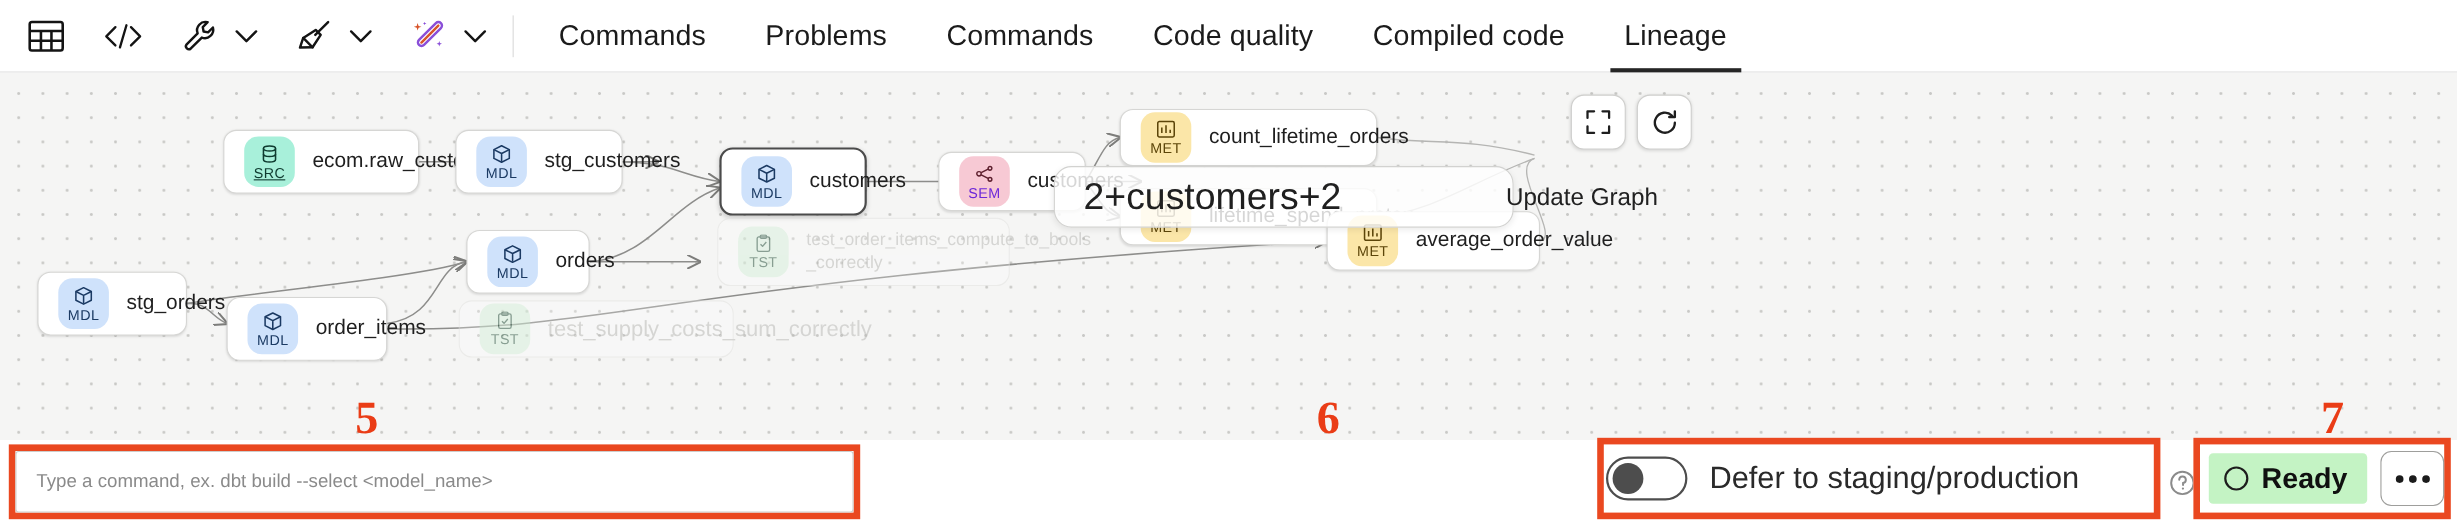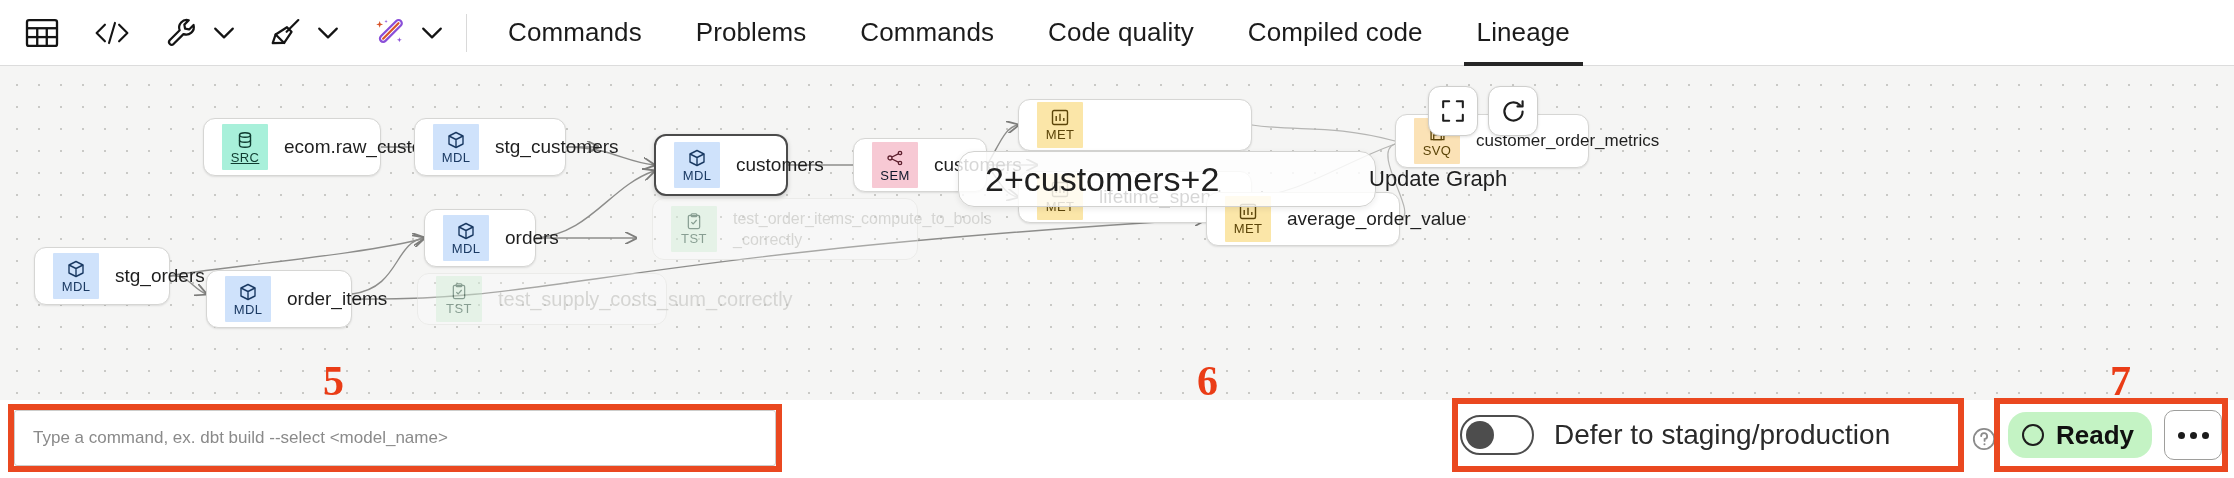--- a/index.html
+++ b/index.html
@@ -80,32 +80,32 @@
     border: 2px solid #4b4b4b;
     box-shadow: 0 2px 5px rgba(0,0,0,.18);
   }
   .node.faded {
     background: rgba(255,255,255,.45);
     border-color: #e2e2e0;
     box-shadow: none;
     opacity: .52;
   }
   .badge {
-    width: 46px; height: 46px; border-radius: 1px; flex: 0 0 46px;
+    width: 46px; height: 46px; border-radius: 13px; flex: 0 0 46px;
     display: flex; flex-direction: column; align-items: center; justify-content: center;
     gap: 0px;
   }
   .badge svg { display: block; }
   .badge .bt {
     font-size: 13px; line-height: 13px; font-weight: 500;
     letter-spacing: .4px; margin-top: 2px;
   }
   .badge.src { background: #a8f0da; } .badge.src .bt { color: #0f3b30; text-decoration: underline; }
   .badge.mdl { background: #cfe2fb; } .badge.mdl .bt { color: #1b3a63; }
-  .badge.sem { background: #f7c9d4; } .badge.sem .bt { color: #0f172a; }
+  .badge.sem { background: #f7c9d4; } .badge.sem .bt { color: #6d28d9; }
   .badge.met { background: #fbe6a8; } .badge.met .bt { color: #5c4509; }
   .badge.svq { background: #fbe2b6; } .badge.svq .bt { color: #5c4509; }
   .badge.tst { background: #d8f0dc; } .badge.tst .bt { color: #25503a; }
   .nlabel {
     margin-left: 16px;
     font-size: 19px; color: #1f1f1f;
     line-height: 24px;
     white-space: pre-line;
   }
   .node.faded .nlabel { color: #b8b8b5; }
@@ -191,21 +191,21 @@
 
   .status-wrap {
     position: absolute; left: 1994px; top: 398px;
     width: 234px; height: 74px;
     border: 6px solid #ea4820;
     background: #ffffff;
     display: flex; align-items: center; gap: 12px; padding-left: 8px;
   }
   .ready-pill {
     display: flex; align-items: center; gap: 12px;
-    background: #c4f3c4; border-radius: 18px;
+    background: #c4f3c4; border-radius: 4px;
     height: 46px; padding: 0 18px 0 14px;
   }
   .ready-dot {
     width: 22px; height: 22px; border-radius: 50%;
     border: 2.5px solid #1d1d1d; background: transparent;
   }
   .ready-txt { font-size: 26px; font-weight: bold; color: #101010; }
   .kebab {
     width: 58px; height: 50px;
     border: 1px solid #9e9e9c; border-radius: 10px;
@@ -394,20 +394,21 @@
     <div class="node" style="left:1018px;top:33px;width:234px;height:52px;">
       <div class="badge met">
         <svg width="18" height="17" viewBox="0 0 18 17" fill="none" stroke="#5c4509" stroke-width="1.4">
             <rect x="1.5" y="1.5" width="15" height="14" rx="1.5"></rect>
             <line x1="5.2" y1="12" x2="5.2" y2="7"></line>
             <line x1="9" y1="12" x2="9" y2="4.8"></line>
             <line x1="12.8" y1="12" x2="12.8" y2="9"></line>
           </svg>
         <span class="bt">MET</span>
       </div>
+      <div class="nlabel">count_lifetime_orders</div>
     </div>
 
     <div class="node" style="left:1018px;top:105px;width:234px;height:52px;">
       <div class="badge met">
         <svg width="18" height="17" viewBox="0 0 18 17" fill="none" stroke="#5c4509" stroke-width="1.4">
             <rect x="1.5" y="1.5" width="15" height="14" rx="1.5"></rect>
             <line x1="5.2" y1="12" x2="5.2" y2="7"></line>
             <line x1="9" y1="12" x2="9" y2="4.8"></line>
             <line x1="12.8" y1="12" x2="12.8" y2="9"></line>
           </svg>
@@ -422,31 +423,20 @@
             <rect x="1.5" y="1.5" width="15" height="14" rx="1.5"></rect>
             <line x1="5.2" y1="12" x2="5.2" y2="7"></line>
             <line x1="9" y1="12" x2="9" y2="4.8"></line>
             <line x1="12.8" y1="12" x2="12.8" y2="9"></line>
           </svg>
         <span class="bt">MET</span>
       </div>
       <div class="nlabel">average_order_value</div>
     </div>
 
-    <div class="node" style="left:1395px;top:48px;width:194px;height:54px;">
-      <div class="badge svq">
-        <svg width="17" height="17" viewBox="0 0 18 18" fill="none" stroke="#5c4509" stroke-width="1.4" stroke-linejoin="round">
-            <path d="M2.2 2.5h11l2.6 2.6v10.4H2.2z"></path>
-            <rect x="5.6" y="2.5" width="6.4" height="4.6"></rect>
-            <rect x="5" y="10.4" width="8" height="5.1"></rect>
-          </svg>
-        <span class="bt">SVQ</span>
-      </div>
-      <div class="nlabel" style="font-size:17px;">customer_order_metrics</div>
-    </div>
 
     <div class="node" style="left:34px;top:181px;width:136px;height:58px;">
       <div class="badge mdl">
         <svg width="18" height="18" viewBox="0 0 18 18" fill="none" stroke="#1b3a63" stroke-width="1.4" stroke-linejoin="round">
             <path d="M9 1.5 16 5v8l-7 3.5L2 13V5z"></path>
             <path d="M2 5l7 3.5L16 5M9 8.5V16"></path>
           </svg>
         <span class="bt">MDL</span>
       </div>
       <div class="nlabel">stg_orders</div>

